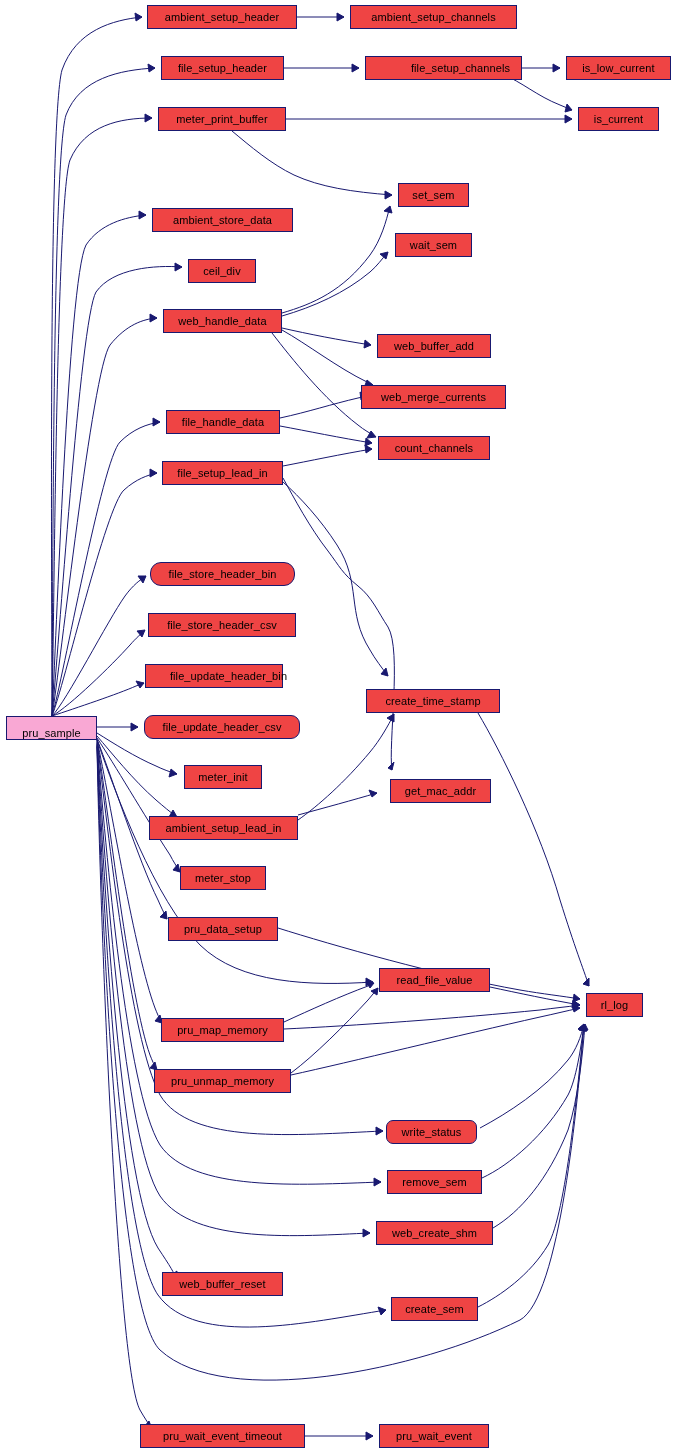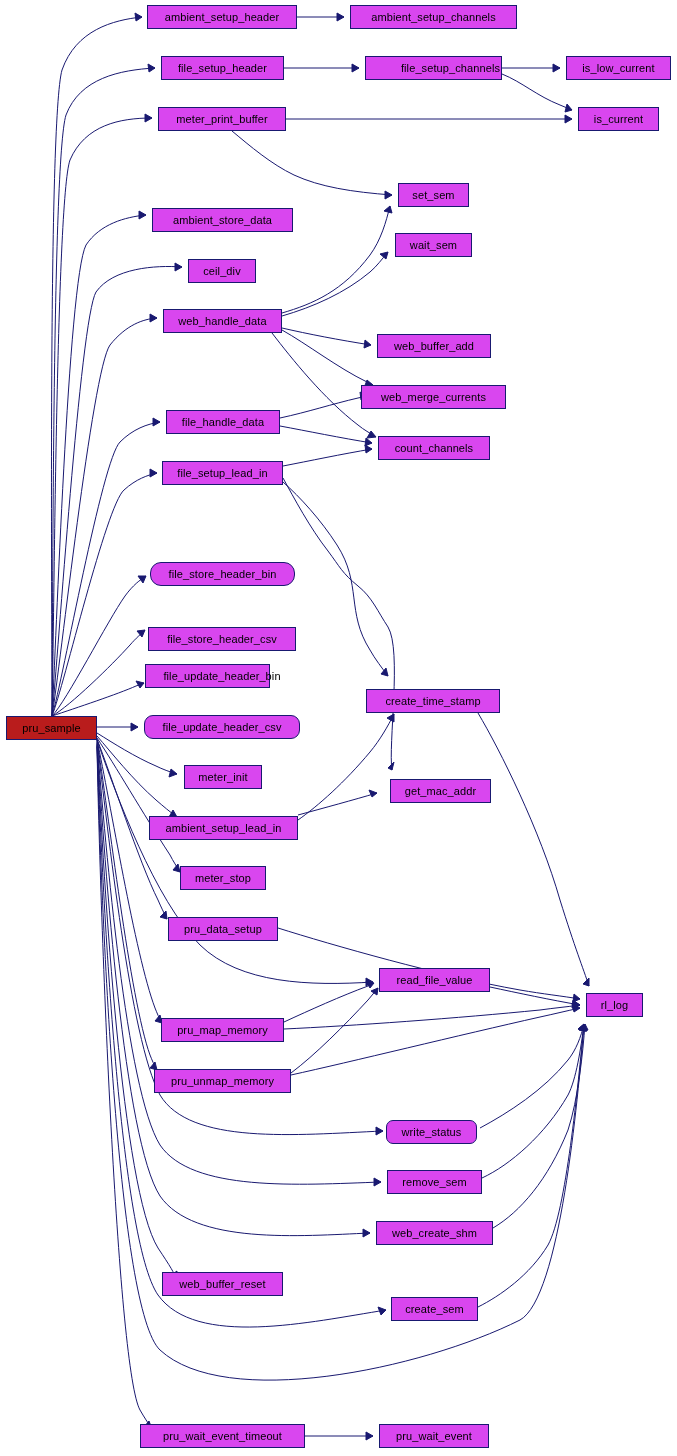--- a/index.html
+++ b/index.html
@@ -12,32 +12,33 @@
     width: 677px;
     height: 1456px;
     background: #ffffff;
     font-family: "Liberation Sans", sans-serif;
     overflow: hidden;
   }
   .gnode {
     position: absolute;
     box-sizing: border-box;
     border: 1px solid #191970;
-    background: #d946ef;
+    background: #ef4444;
     color: #000000;
     font-size: 11px;
     line-height: 1;
     display: flex;
     align-items: center;
     justify-content: center;
     white-space: nowrap;
     letter-spacing: 0.1px;
   }
   .gnode.root {
-    background: #b91c1c;
+    background: #f9a8d4;
+    align-items: flex-end;
   }
   svg.edges {
     position: absolute;
     left: 0;
     top: 0;
     width: 677px;
     height: 1456px;
     overflow: visible;
   }
   svg.edges path {
@@ -231,21 +232,21 @@
     </div>
   <div class="gnode" style="left:147px; top:5px; width:150px; height:24px;">
       <span>ambient_setup_header</span>
     </div>
   <div class="gnode" style="left:350px; top:5px; width:167px; height:24px;">
       <span>ambient_setup_channels</span>
     </div>
   <div class="gnode" style="left:161px; top:56px; width:123px; height:24px;">
       <span>file_setup_header</span>
     </div>
-  <div class="gnode" style="left:365px; top:56px; width:137px; height:24px;padding-left:34px;">
+  <div class="gnode" style="left:365px; top:56px; width:157px; height:24px;padding-left:34px;">
       <span>file_setup_channels</span>
     </div>
   <div class="gnode" style="left:566px; top:56px; width:105px; height:24px;">
       <span>is_low_current</span>
     </div>
   <div class="gnode" style="left:158px; top:107px; width:128px; height:24px;">
       <span>meter_print_buffer</span>
     </div>
   <div class="gnode" style="left:578px; top:107px; width:81px; height:24px;">
       <span>is_current</span>
@@ -276,24 +277,24 @@
     </div>
   <div class="gnode" style="left:378px; top:436px; width:112px; height:24px;">
       <span>count_channels</span>
     </div>
   <div class="gnode" style="left:162px; top:461px; width:121px; height:24px;">
       <span>file_setup_lead_in</span>
     </div>
   <div class="gnode" style="left:150px; top:562px; width:145px; height:24px;border-radius:11px;">
       <span>file_store_header_bin</span>
     </div>
-  <div class="gnode" style="left:148px; top:627px; width:148px; height:24px;">
+  <div class="gnode" style="left:148px; top:613px; width:148px; height:24px;">
       <span>file_store_header_csv</span>
     </div>
-  <div class="gnode" style="left:145px; top:664px; width:125px; height:24px;padding-left:29px;">
+  <div class="gnode" style="left:145px; top:664px; width:138px; height:24px;padding-left:29px;">
       <span>file_update_header_bin</span>
     </div>
   <div class="gnode" style="left:366px; top:689px; width:134px; height:24px;">
       <span>create_time_stamp</span>
     </div>
   <div class="gnode" style="left:144px; top:715px; width:156px; height:24px;border-radius:9px;">
       <span>file_update_header_csv</span>
     </div>
   <div class="gnode" style="left:184px; top:765px; width:78px; height:24px;">
       <span>meter_init</span>

